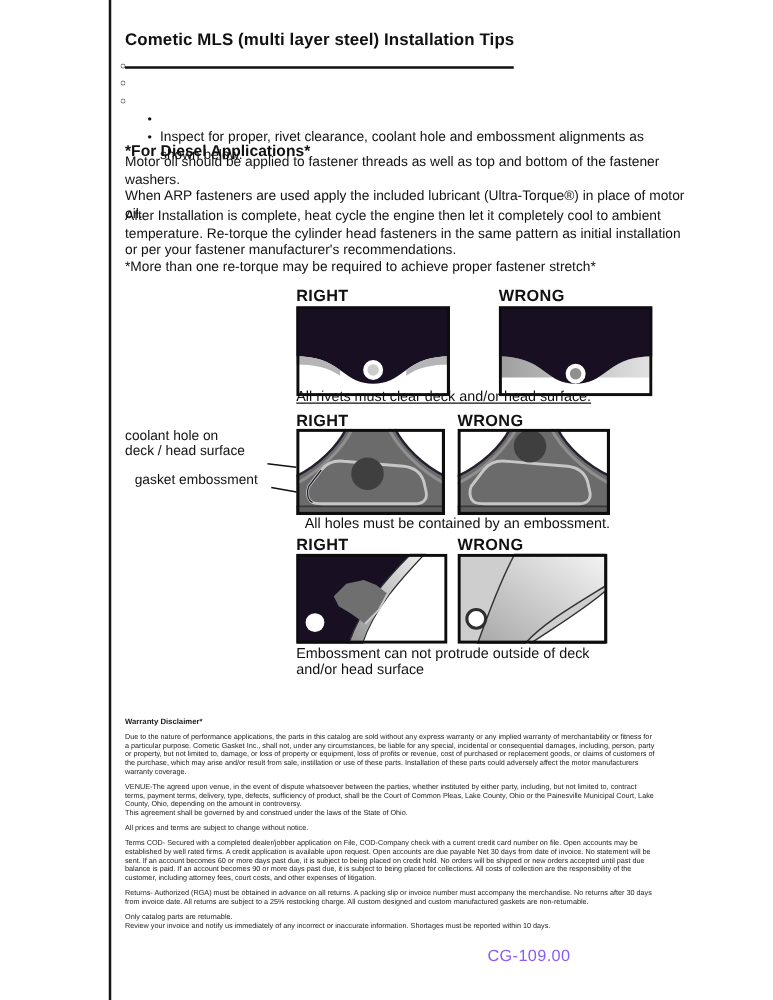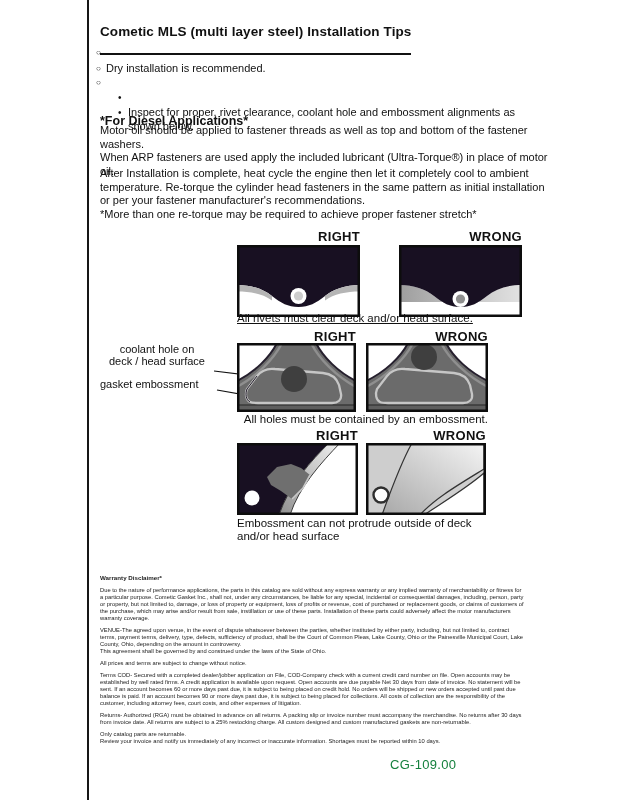--- a/index.html
+++ b/index.html
@@ -15,44 +15,43 @@
     border-bottom:2px solid #111;padding-bottom:14px;letter-spacing:.1px;
   }
   .tips{left:96px;top:47px;font-size:11px;line-height:14px;width:440px;}
   .tip-row{display:flex;align-items:baseline;}
   .tip-row .mk{width:10px;font-size:8px;flex:0 0 10px;position:relative;top:-1px;}
   .tip-sub{margin-left:22px;}
   .tip-sub .mk{font-size:10px;top:0;}
   .h2{left:100px;top:114px;font-size:12.5px;font-weight:700;}
   .para{left:100px;font-size:11px;line-height:13.5px;width:450px;white-space:pre-line;}
   .p1{top:124px;} .p2{top:167px;} .pnote{top:208px;}
-  .dg-header{font-size:13px;font-weight:700;letter-spacing:.3px;text-align:right;}
+  .dg-header{font-size:13px;font-weight:700;letter-spacing:.3px;text-align:left;}
   .dg-caption{font-size:11.5px;line-height:12.5px;white-space:pre-line;}
   .panel{display:block;}
-  .ann{font-size:11px;line-height:11.5px;text-align:center;white-space:pre-line;}
-  .ann.gl{text-align:left;}
+  .ann{font-size:11px;line-height:11.5px;text-align:left;white-space:pre-line;}
+  .ann.gl{text-align:center;}
   .disc{left:100px;top:574px;width:426px;font-size:5.8px;line-height:7px;color:#1c1c1c;}
   .disc .dh{font-weight:700;font-size:6.2px;margin-bottom:6px;}
   .disc p{margin:0 0 5px 0;white-space:pre-line;}
-  .partno{left:390px;top:757px;font-size:13px;color:#15803d;letter-spacing:.3px;}
+  .partno{left:390px;top:757px;font-size:13px;color:#8b5cf6;letter-spacing:.3px;}
 </style>
 </head>
 <body>
 
 <div class="abs vline"></div>
 
 <div class="abs title">Cometic MLS (multi layer steel) Installation Tips</div>
 
 <div class="abs tips">
   <div class="tip-row">
     <span class="mk">○</span>
   </div>
   <div class="tip-row">
     <span class="mk">○</span>
-    <span>Dry installation is recommended.</span>
   </div>
   <div class="tip-row">
     <span class="mk">○</span>
   </div>
   <div class="tip-row tip-sub">
     <span class="mk">•</span>
   </div>
   <div class="tip-row tip-sub">
     <span class="mk">•</span>
     <span>Inspect for proper, rivet clearance, coolant hole and embossment alignments as shown below.</span>

